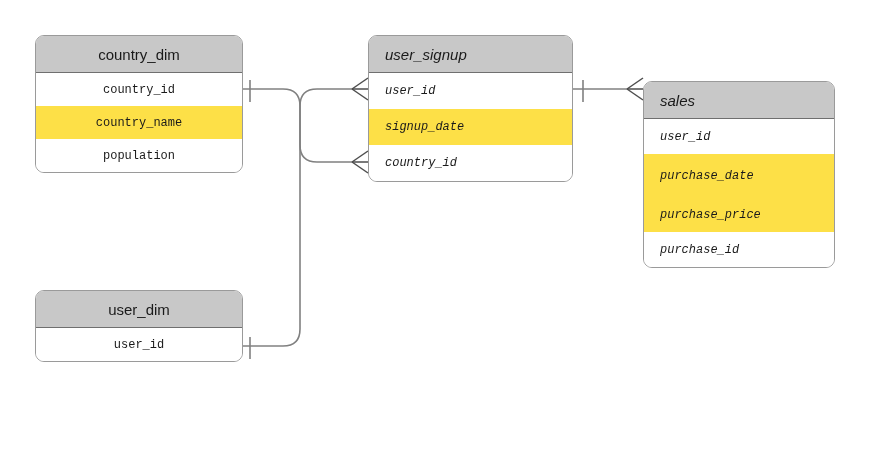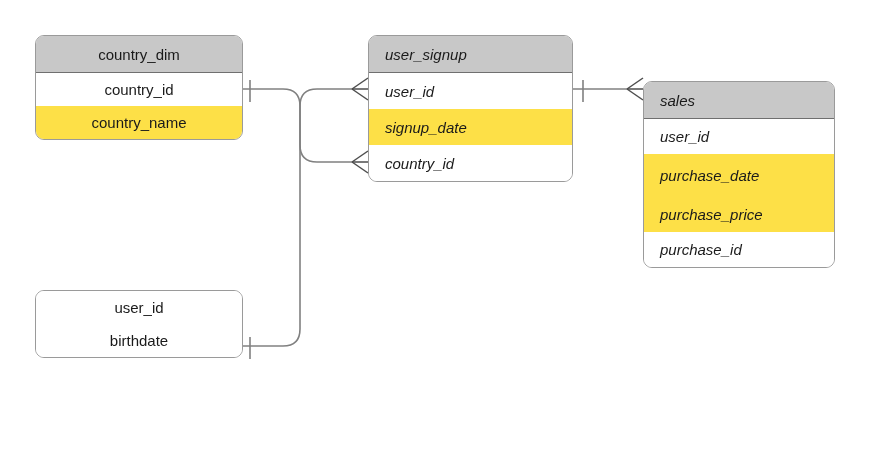--- a/index.html
+++ b/index.html
@@ -42,25 +42,26 @@
     color: #1a1a1a;
     font-size: 15px;
     line-height: 1;
     border-bottom: 1.6px solid #6f6f6f;
     display: flex;
     align-items: center;
   }
   .entity-row {
     box-sizing: border-box;
     color: #1a1a1a;
-    font-size: 15px;
+    font-size: 12px;
     line-height: 1;
     display: flex;
     align-items: center;
     background: #ffffff;
+    font-family: Liberation Mono, monospace;
   }
   .entity-row.striped {
     background: #fde047;
   }
   
   .entity.center .entity-title,
   .entity.center .entity-row {
     justify-content: center;
     font-style: normal;
     padding: 8px 8px;
@@ -128,32 +129,33 @@
           <line class="edge-crow" x1="627" y1="89" x2="643" y2="100"></line>
         </g>
       </g>
   </svg>
 
   <div id="entity-layer">
       <div class="entity center" style="left: 35px; top: 35px; width: 208px;">
         <div class="entity-title" style="height: 37px;">country_dim</div>
         <div class="entity-row" style="height: 33px;">country_id</div>
         <div class="entity-row striped" style="height: 33px;">country_name</div>
+        <div class="entity-row" style="height: 33px;">population</div>
       </div>
       <div class="entity italic" style="left: 368px; top: 35px; width: 205px;">
         <div class="entity-title" style="height: 37px;">user_signup</div>
         <div class="entity-row" style="height: 36px;">user_id</div>
         <div class="entity-row striped" style="height: 36px;">signup_date</div>
         <div class="entity-row" style="height: 36px;">country_id</div>
       </div>
       <div class="entity italic" style="left: 643px; top: 35px; width: 192px; margin-top: 46px;">
         <div class="entity-title" style="height: 37px;">sales</div>
         <div class="entity-row" style="height: 35px;">user_id</div>
         <div class="entity-row striped" style="height: 43px;">purchase_date</div>
         <div class="entity-row striped" style="height: 35px;">purchase_price</div>
         <div class="entity-row" style="height: 35px;">purchase_id</div>
       </div>
       <div class="entity center" style="left: 35px; top: 290px; width: 208px;">
+        <div class="entity-title" style="height: 37px;">user_dim</div>
         <div class="entity-row" style="height: 33px;">user_id</div>
-        <div class="entity-row" style="height: 33px;">birthdate</div>
       </div>
     </div>
 </div>
 
 </body></html>

